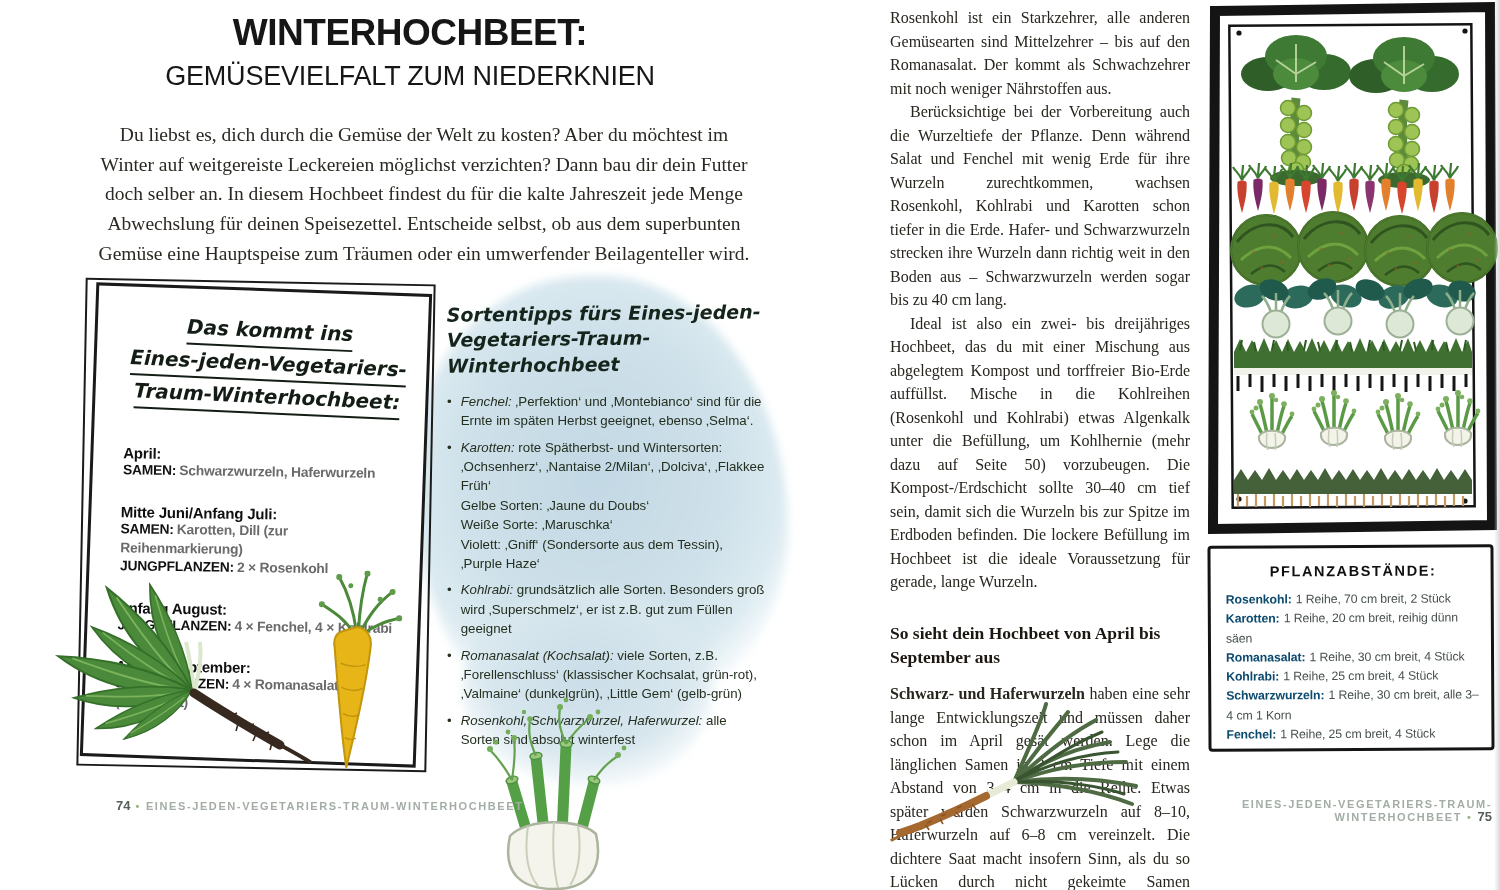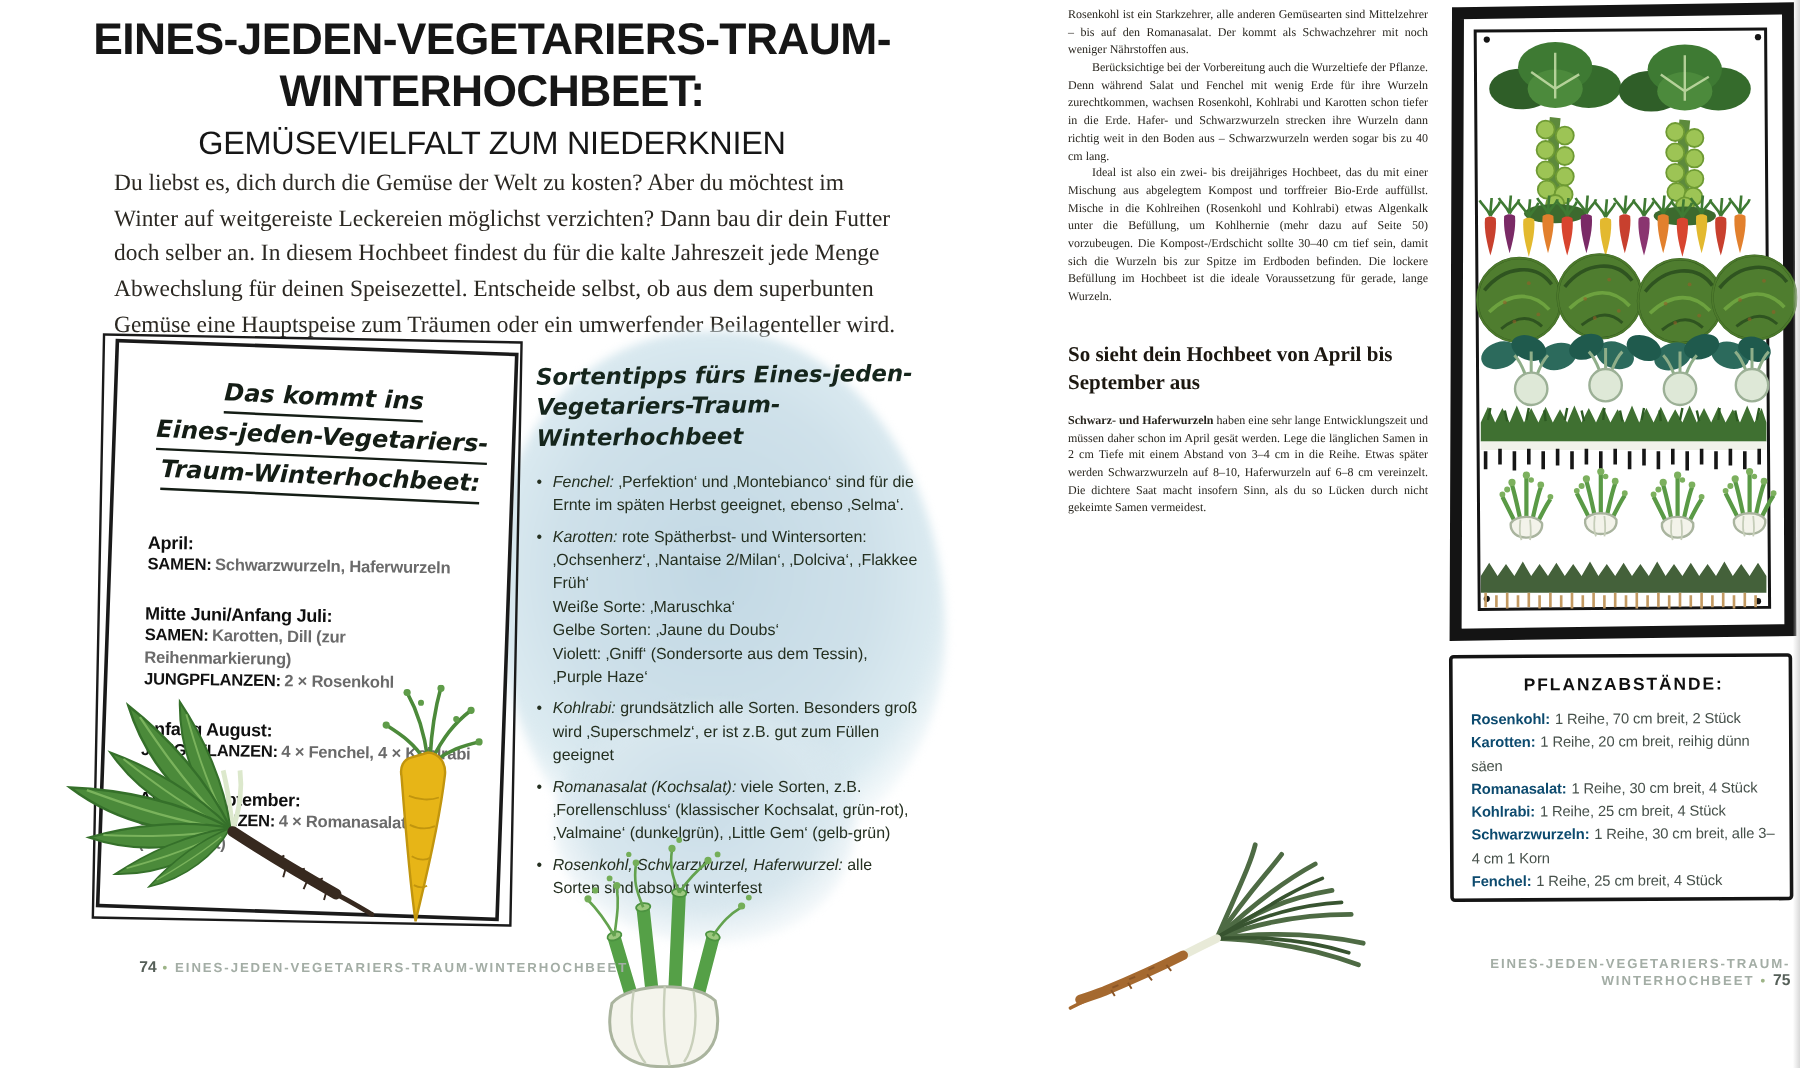--- a/index.html
+++ b/index.html
@@ -5,22 +5,22 @@
   html,body{margin:0;padding:0;background:#e9e9e9;}
   .sheet{position:relative;width:1500px;height:890px;background:#ffffff;overflow:hidden;
          font-family:"Liberation Serif", serif;color:#26231c;}
   .sheet::after{content:"";position:absolute;right:0;top:0;width:6px;height:100%;
          background:linear-gradient(to left,#d8d8d8,rgba(216,216,216,0));}
 
   
   .title-block{position:absolute;left:60px;top:12px;width:700px;text-align:center;color:#161616;}
   .t1{font:700 37px/1.16 "Liberation Sans", sans-serif;letter-spacing:-.5px;}
   .t2{font:400 27px/1.25 "Liberation Sans", sans-serif;margin-top:5px;letter-spacing:-.2px;}
-  .intro{position:absolute;left:95px;top:138px;width:658px;margin:0;
-         font:400 19.5px/1.52 "Liberation Serif", serif;color:#2b2822;}
+  .intro{position:absolute;left:95px;top:120px;width:658px;margin:0;
+         font:400 19.5px/1.52 "Liberation Serif", serif;text-align:center;color:#2b2822;}
 
   
   .notebook{position:absolute;left:88px;top:288px;width:330px;height:468px;background:#fff;
             border:3.5px solid #1a1a1a;transform:rotate(2deg);}
   .notebook::before{content:"";position:absolute;inset:-10px;border:2.5px solid #1a1a1a;
             transform:rotate(-0.9deg);pointer-events:none;}
   .nb-inner{padding:24px 16px 0 30px;}
   .hand{font-family:"DejaVu Sans", sans-serif;font-style:italic;font-weight:700;}
   .nb-head{text-align:center;font-size:20px;line-height:1.5;color:#141d15;transform:rotate(.6deg);}
   .nb-head .u{display:block;width:fit-content;margin:0 auto;border-bottom:2px solid #141d15;padding-bottom:1px;}
@@ -47,42 +47,41 @@
   .foot{position:absolute;top:799px;font:700 11px/1 "Liberation Sans", sans-serif;
         letter-spacing:1.6px;color:#a3ada5;}
   .foot .num{font-size:13px;color:#555f58;letter-spacing:0;}
   .foot .sep{color:#9db487;margin:0 5px;}
   .foot-l{left:116px;}
   .foot-r{left:1098px;width:394px;text-align:right;}
 
   
   .col{position:absolute;left:890px;top:6px;width:300px;}
   .col h3{font:700 17.5px/1.35 "Liberation Serif", serif;color:#1c1710;margin:0 0 13px;}
-  .jp{font-size:10px;line-height:1.47;text-align:justify;margin:0;color:#28251e;}
+  .jp{font-size:16px;line-height:1.47;text-align:justify;margin:0;color:#28251e;}
   .ind{text-indent:20px;}
   .h2{margin-top:28px !important;}
   .leadb{font-weight:700;}
 
   .bed{position:absolute;left:1206px;top:0;width:292px;height:538px;}
   .sbox{position:absolute;left:1208px;top:545px;width:286px;height:206px;background:#fff;
         border:3.5px solid #141414;border-radius:4px;transform:rotate(-.3deg);
         padding:15px 10px 0 15px;box-sizing:border-box;font-family:"Liberation Sans", sans-serif;}
   .sbox-title{text-align:center;font-weight:700;font-size:14.5px;letter-spacing:1.6px;color:#101010;margin-bottom:11px;}
   .sp-row{font-size:12.3px;line-height:1.57;color:#47514b;letter-spacing:-.1px;}
   .sp-row b{color:#0c4a6e;margin-right:4px;}
 
   .ill{position:absolute;}
 </style>
 </head>
 <body>
 
 <div class="sheet">
 
   <header class="title-block">
-    <div class="t1">EINES-JEDEN-VEGETARIERS-TRAUM-</div>
     <div class="t1">WINTERHOCHBEET:</div>
     <div class="t2">GEMÜSEVIELFALT ZUM NIEDERKNIEN</div>
   </header>
 
   <p class="intro">Du liebst es, dich durch die Gemüse der Welt zu kosten? Aber du möchtest im Winter auf weitgereiste Leckereien möglichst verzichten? Dann bau dir dein Futter doch selber an. In diesem Hochbeet findest du für die kalte Jahreszeit jede Menge Abwechslung für deinen Speisezettel. Entscheide selbst, ob aus dem superbunten Gemüse eine Hauptspeise zum Träumen oder ein umwerfender Beilagenteller wird.</p>
 
   <div class="blob"></div>
   <div class="blob2"></div>
 
   <div class="notebook">
@@ -117,22 +116,22 @@
       <span>Sortentipps fürs Eines-jeden-</span><br>
       <span>Vegetariers-Traum-Winterhochbeet</span>
     </div>
     <div class="tip">
       <span class="dot">•</span>
       <div><span class="lead">Fenchel:</span> <span>‚Perfektion‘ und ‚Montebianco‘ sind für die Ernte im späten Herbst geeignet, ebenso ‚Selma‘.</span></div>
     </div>
     <div class="tip">
       <span class="dot">•</span>
       <div><span class="lead">Karotten:</span> <span>rote Spätherbst- und Wintersorten: ‚Ochsenherz‘, ‚Nantaise 2/Milan‘, ‚Dolciva‘, ‚Flakkee Früh‘</span>
+        <span class="bline">Gelbe Sorten: ‚Jaune du Doubs‘</span>
         <span class="bline">Weiße Sorte: ‚Maruschka‘</span>
-        <span class="bline">Gelbe Sorten: ‚Jaune du Doubs‘</span>
         <span class="bline">Violett: ‚Gniff‘ (Sondersorte aus dem Tessin), ‚Purple Haze‘</span>
       </div>
     </div>
     <div class="tip">
       <span class="dot">•</span>
       <div><span class="lead">Kohlrabi:</span> <span>grundsätzlich alle Sorten. Besonders groß wird ‚Superschmelz‘, er ist z.B. gut zum Füllen geeignet</span></div>
     </div>
     <div class="tip">
       <span class="dot">•</span>
       <div><span class="lead">Romanasalat (Kochsalat):</span> <span>viele Sorten, z.B. ‚Forellenschluss‘ (klassischer Kochsalat, grün-rot), ‚Valmaine‘ (dunkelgrün), ‚Little Gem‘ (gelb-grün)</span></div>

